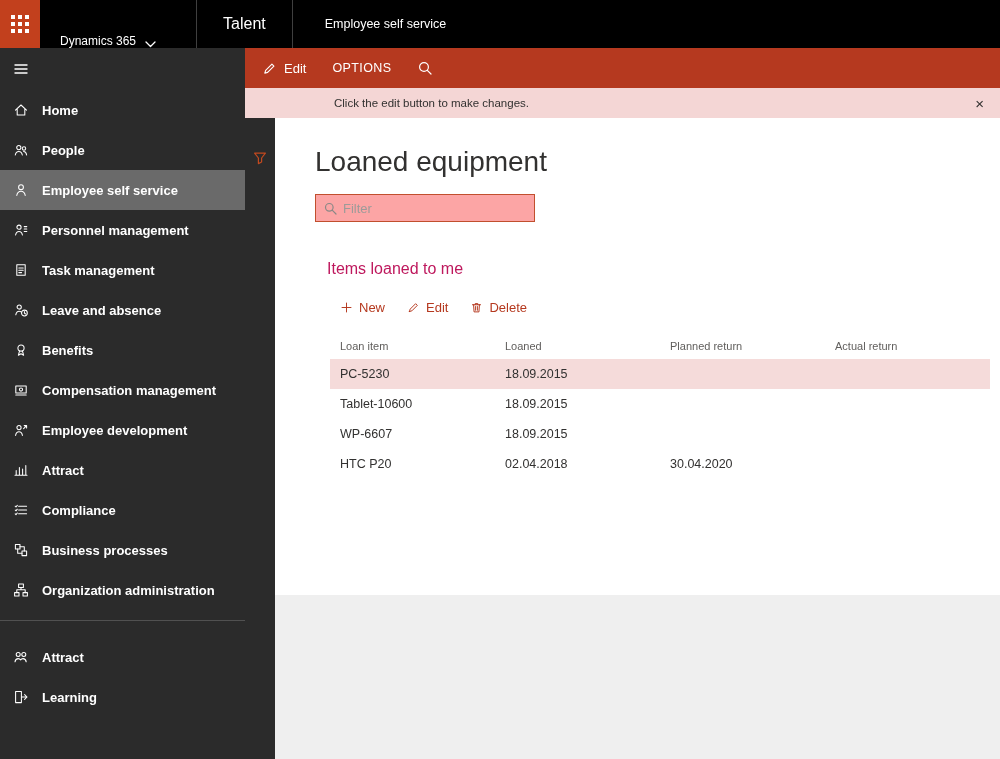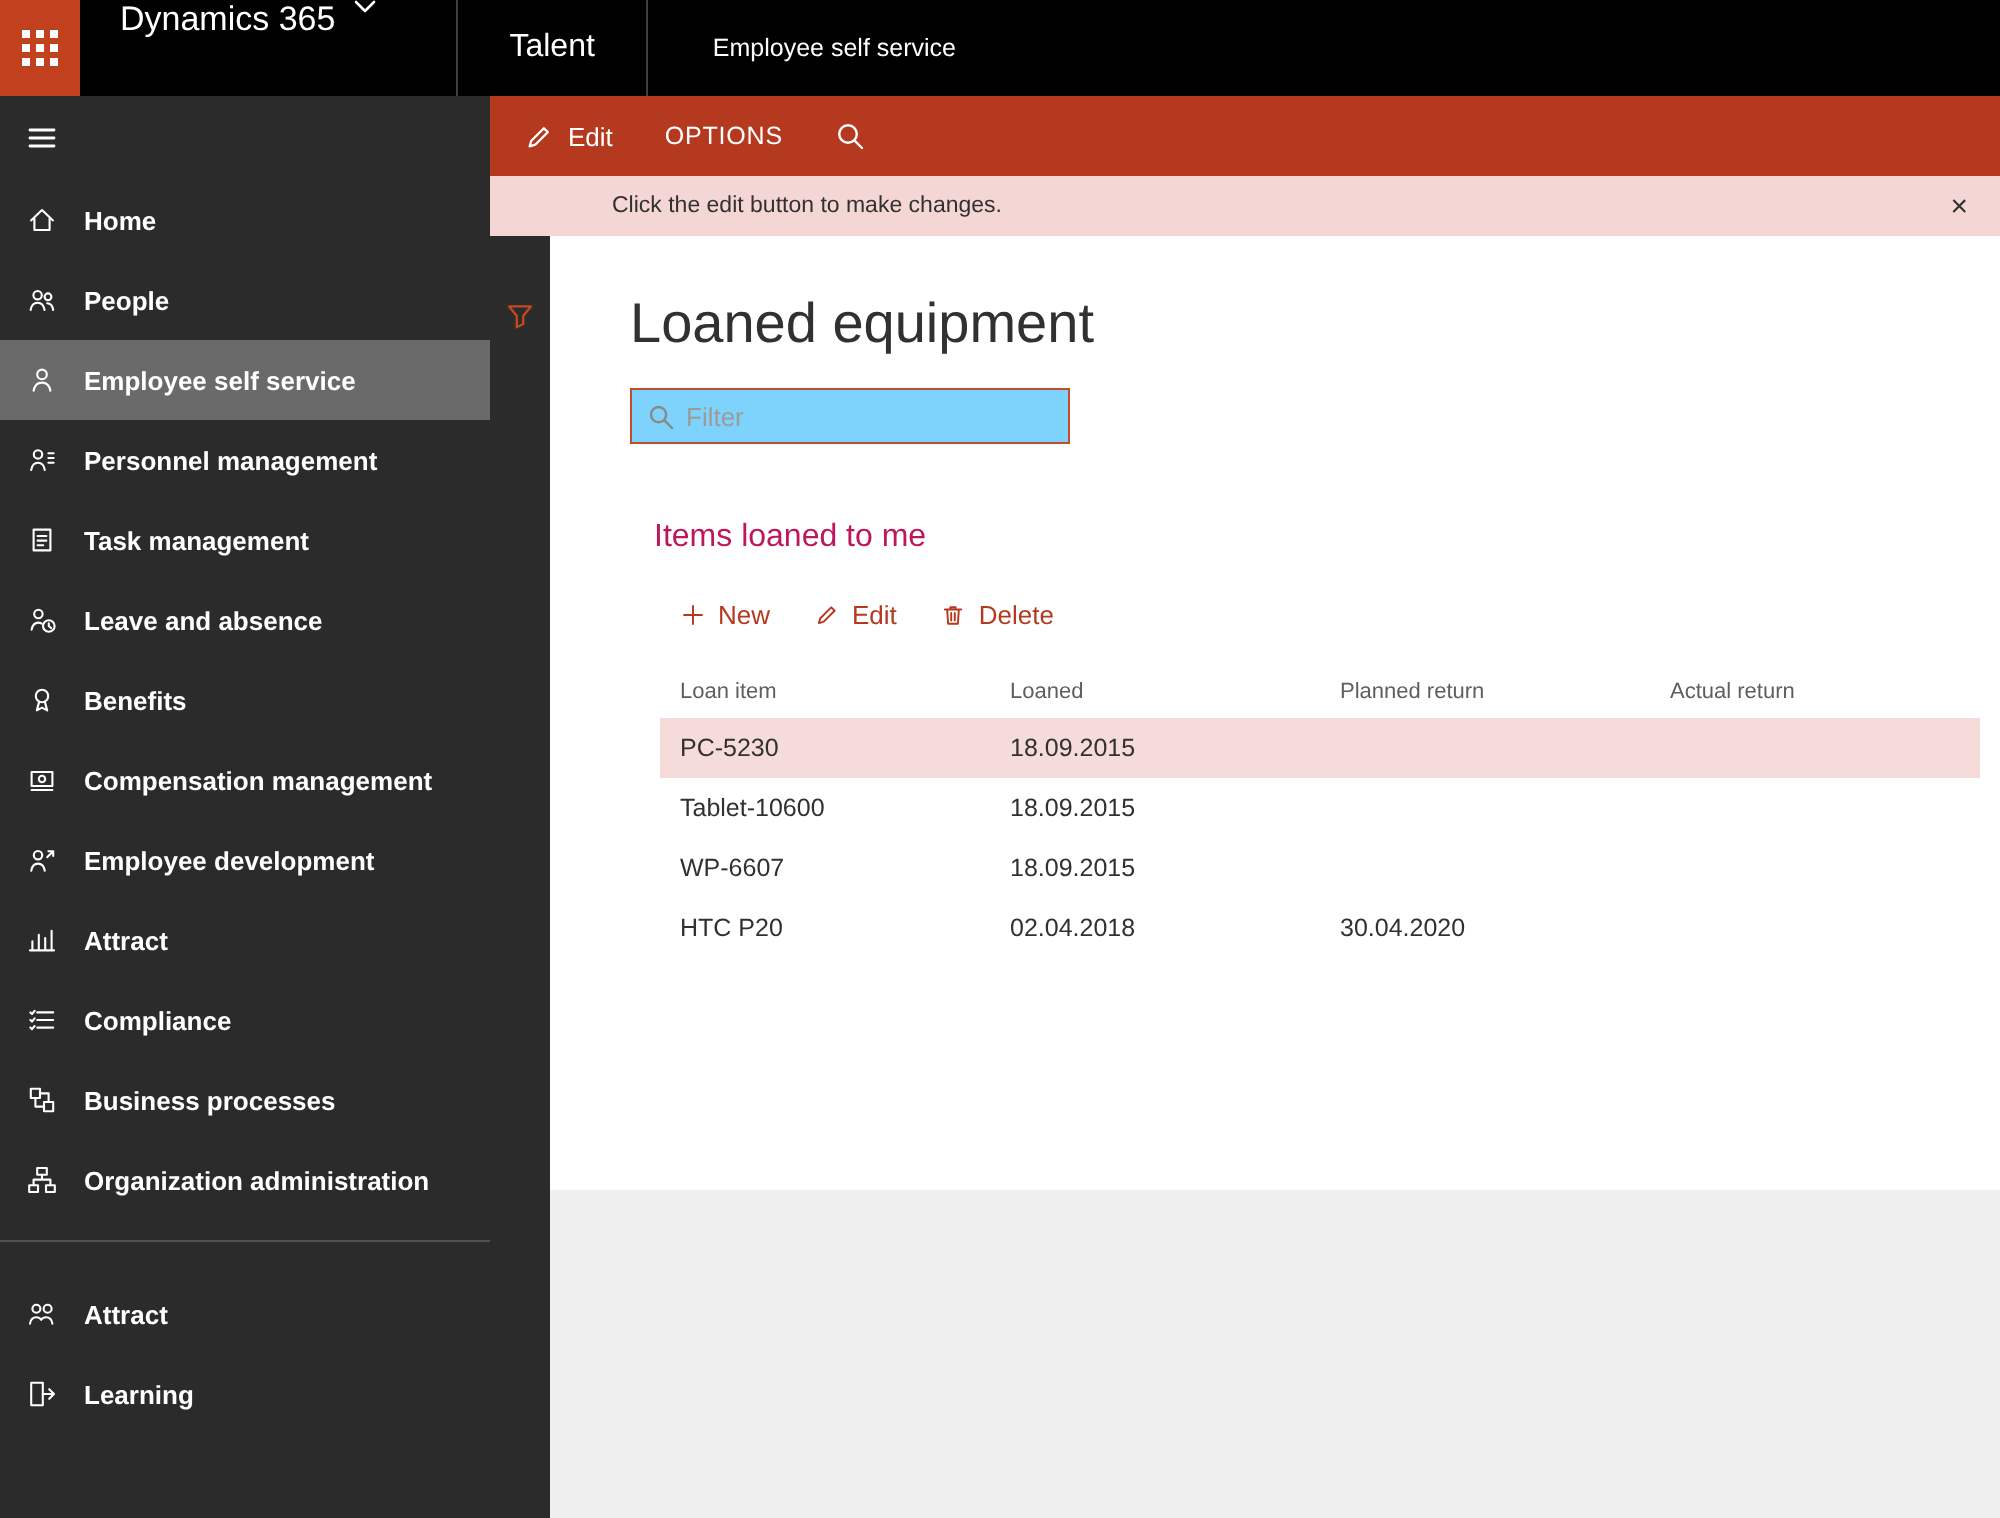--- a/index.html
+++ b/index.html
@@ -4,21 +4,21 @@
 <style>
   * { box-sizing: border-box; margin: 0; padding: 0; }
   html,body { width:1000px; height:759px; overflow:hidden; }
   body { font-family:"Liberation Sans","DejaVu Sans",sans-serif; background:#fff; color:#323130; }
 
   
   .topbar { height:48px; background:#000; display:flex; align-items:stretch; color:#fff; }
   .waffle-btn { width:40px; background:#c2401d; display:flex; align-items:center; justify-content:center; cursor:pointer; flex-shrink:0; }
   .waffle-grid { display:grid; grid-template-columns:repeat(3,4px); grid-gap:3px; }
   .waffle-grid i { width:4px; height:4px; background:#fff; display:block; }
-  .brand { display:flex; align-items:flex-start; gap:9px; padding:0 40px 0 20px; font-size:17px; cursor:pointer; }
+  .brand { display:flex; align-items:flex-end; gap:9px; padding:0 40px 0 20px; font-size:12px; cursor:pointer; }
   .tb-divider { width:1px; background:#3f3f3f; }
   .product { display:flex; align-items:center; padding:0 26px; font-size:16px; }
   .crumb { display:flex; align-items:center; padding-left:32px; font-size:12.5px; }
 
   
   .app-body { display:flex; height:711px; }
 
   
   .sidebar { width:245px; background:#2b2b2b; color:#fff; flex-shrink:0; overflow:hidden;font-weight:bold; }
   .hamburger { height:42px; display:flex; align-items:center; padding-left:13px; cursor:pointer; }
@@ -29,34 +29,34 @@
   .nav-divider { height:1px; background:#515151; margin:10px 0 16px 0; }
 
   
   .right-col { flex:1; display:flex; flex-direction:column; min-width:0; }
 
   .action-bar { height:40px; background:#b5391f; display:flex; align-items:center; color:#fff; padding-left:17px; gap:26px; flex-shrink:0; }
   .ab-item { display:flex; align-items:center; gap:7px; font-size:13px; cursor:pointer; }
   .ab-options { font-size:12.5px; letter-spacing:.4px; }
   .action-bar svg { stroke:#fff; fill:none; stroke-width:1.2; stroke-linecap:round; stroke-linejoin:round; }
 
-  .notif { height:30px; background:#f4d6d5; display:flex; align-items:center; font-size:11.5px; color:#323130; padding:0 12px 0 61px; flex-shrink:0; }
+  .notif { height:30px; background:#f4d6d5; display:flex; align-items:center; font-size:11.5px; color:#323130; padding:0 12px 0 89px; flex-shrink:0; }
   .notif-msg { flex:1; }
   .notif-close { font-size:15px; line-height:1; cursor:pointer; color:#323130; padding:2px 4px; }
 
   .content-row { flex:1; display:flex; min-height:0; }
   .filter-rail { width:30px; background:#2b2b2b; display:flex; justify-content:center; padding-top:32px; flex-shrink:0; }
   .filter-rail svg { stroke:#c2491f; fill:none; stroke-width:1.2; stroke-linejoin:round; }
 
   .content { flex:1; background:#efefef; min-width:0; }
   .form-surface { background:#fff; height:477px; padding:28px 0 0 40px; }
 
   .page-title { font-size:28px; font-weight:300; color:#323130; }
 
-  .filter-box { margin-top:16px; width:220px; height:28px; border:1px solid #c14f2e; background:#7dd3fc; display:flex; align-items:center; padding:0 8px; gap:6px; }
+  .filter-box { margin-top:16px; width:220px; height:28px; border:1px solid #c14f2e; background:#fca5a5; display:flex; align-items:center; padding:0 8px; gap:6px; }
   .filter-box svg { stroke:#8a8886; fill:none; stroke-width:1.2; stroke-linecap:round; flex-shrink:0; }
   .filter-box input { border:none; outline:none; flex:1; font-size:13px; font-family:inherit; color:#323130; background:transparent; min-width:0; }
   .filter-box input::placeholder { color:#9d9b99; }
 
   .panel { margin-top:38px; padding-left:12px; }
   .panel-title { font-size:16px; color:#be185d; }
 
   .actions { display:flex; gap:22px; margin:22px 0 0 13px; }
   .action-link { display:flex; align-items:center; gap:6px; color:#b5391f; font-size:13px; cursor:pointer; }
   .action-link svg { stroke:#b5391f; fill:none; stroke-width:1.2; stroke-linecap:round; stroke-linejoin:round; }

